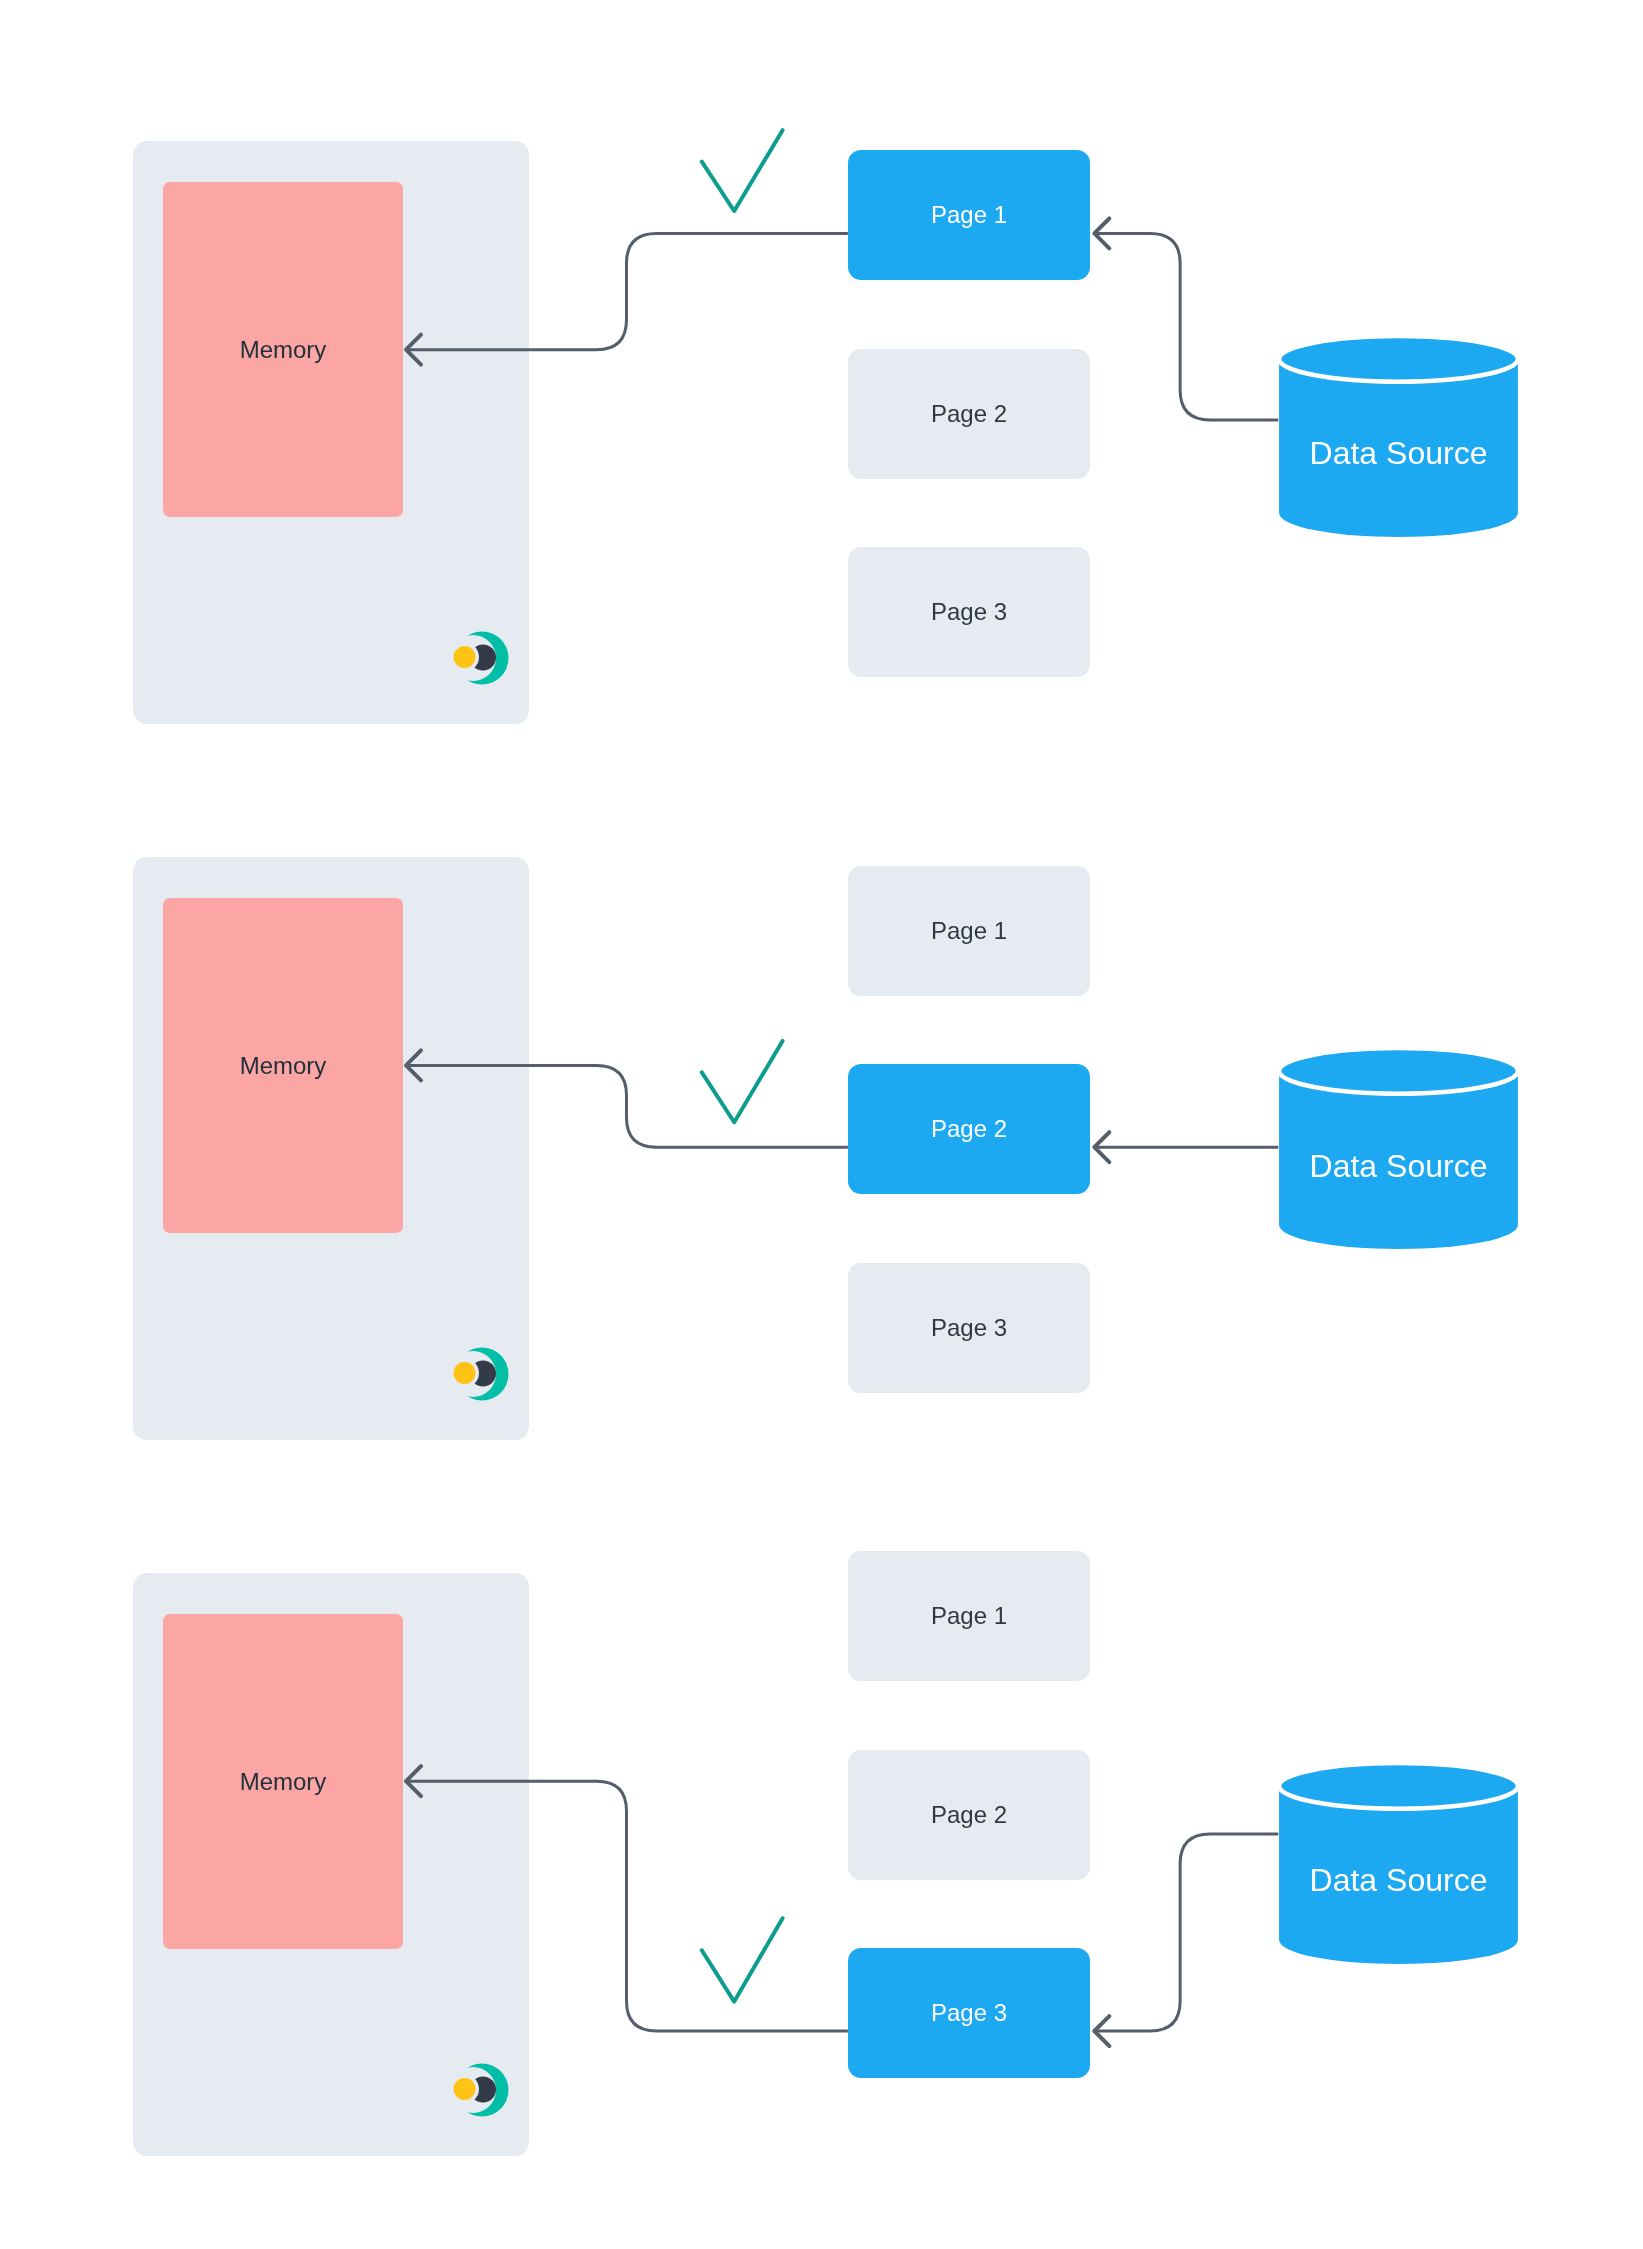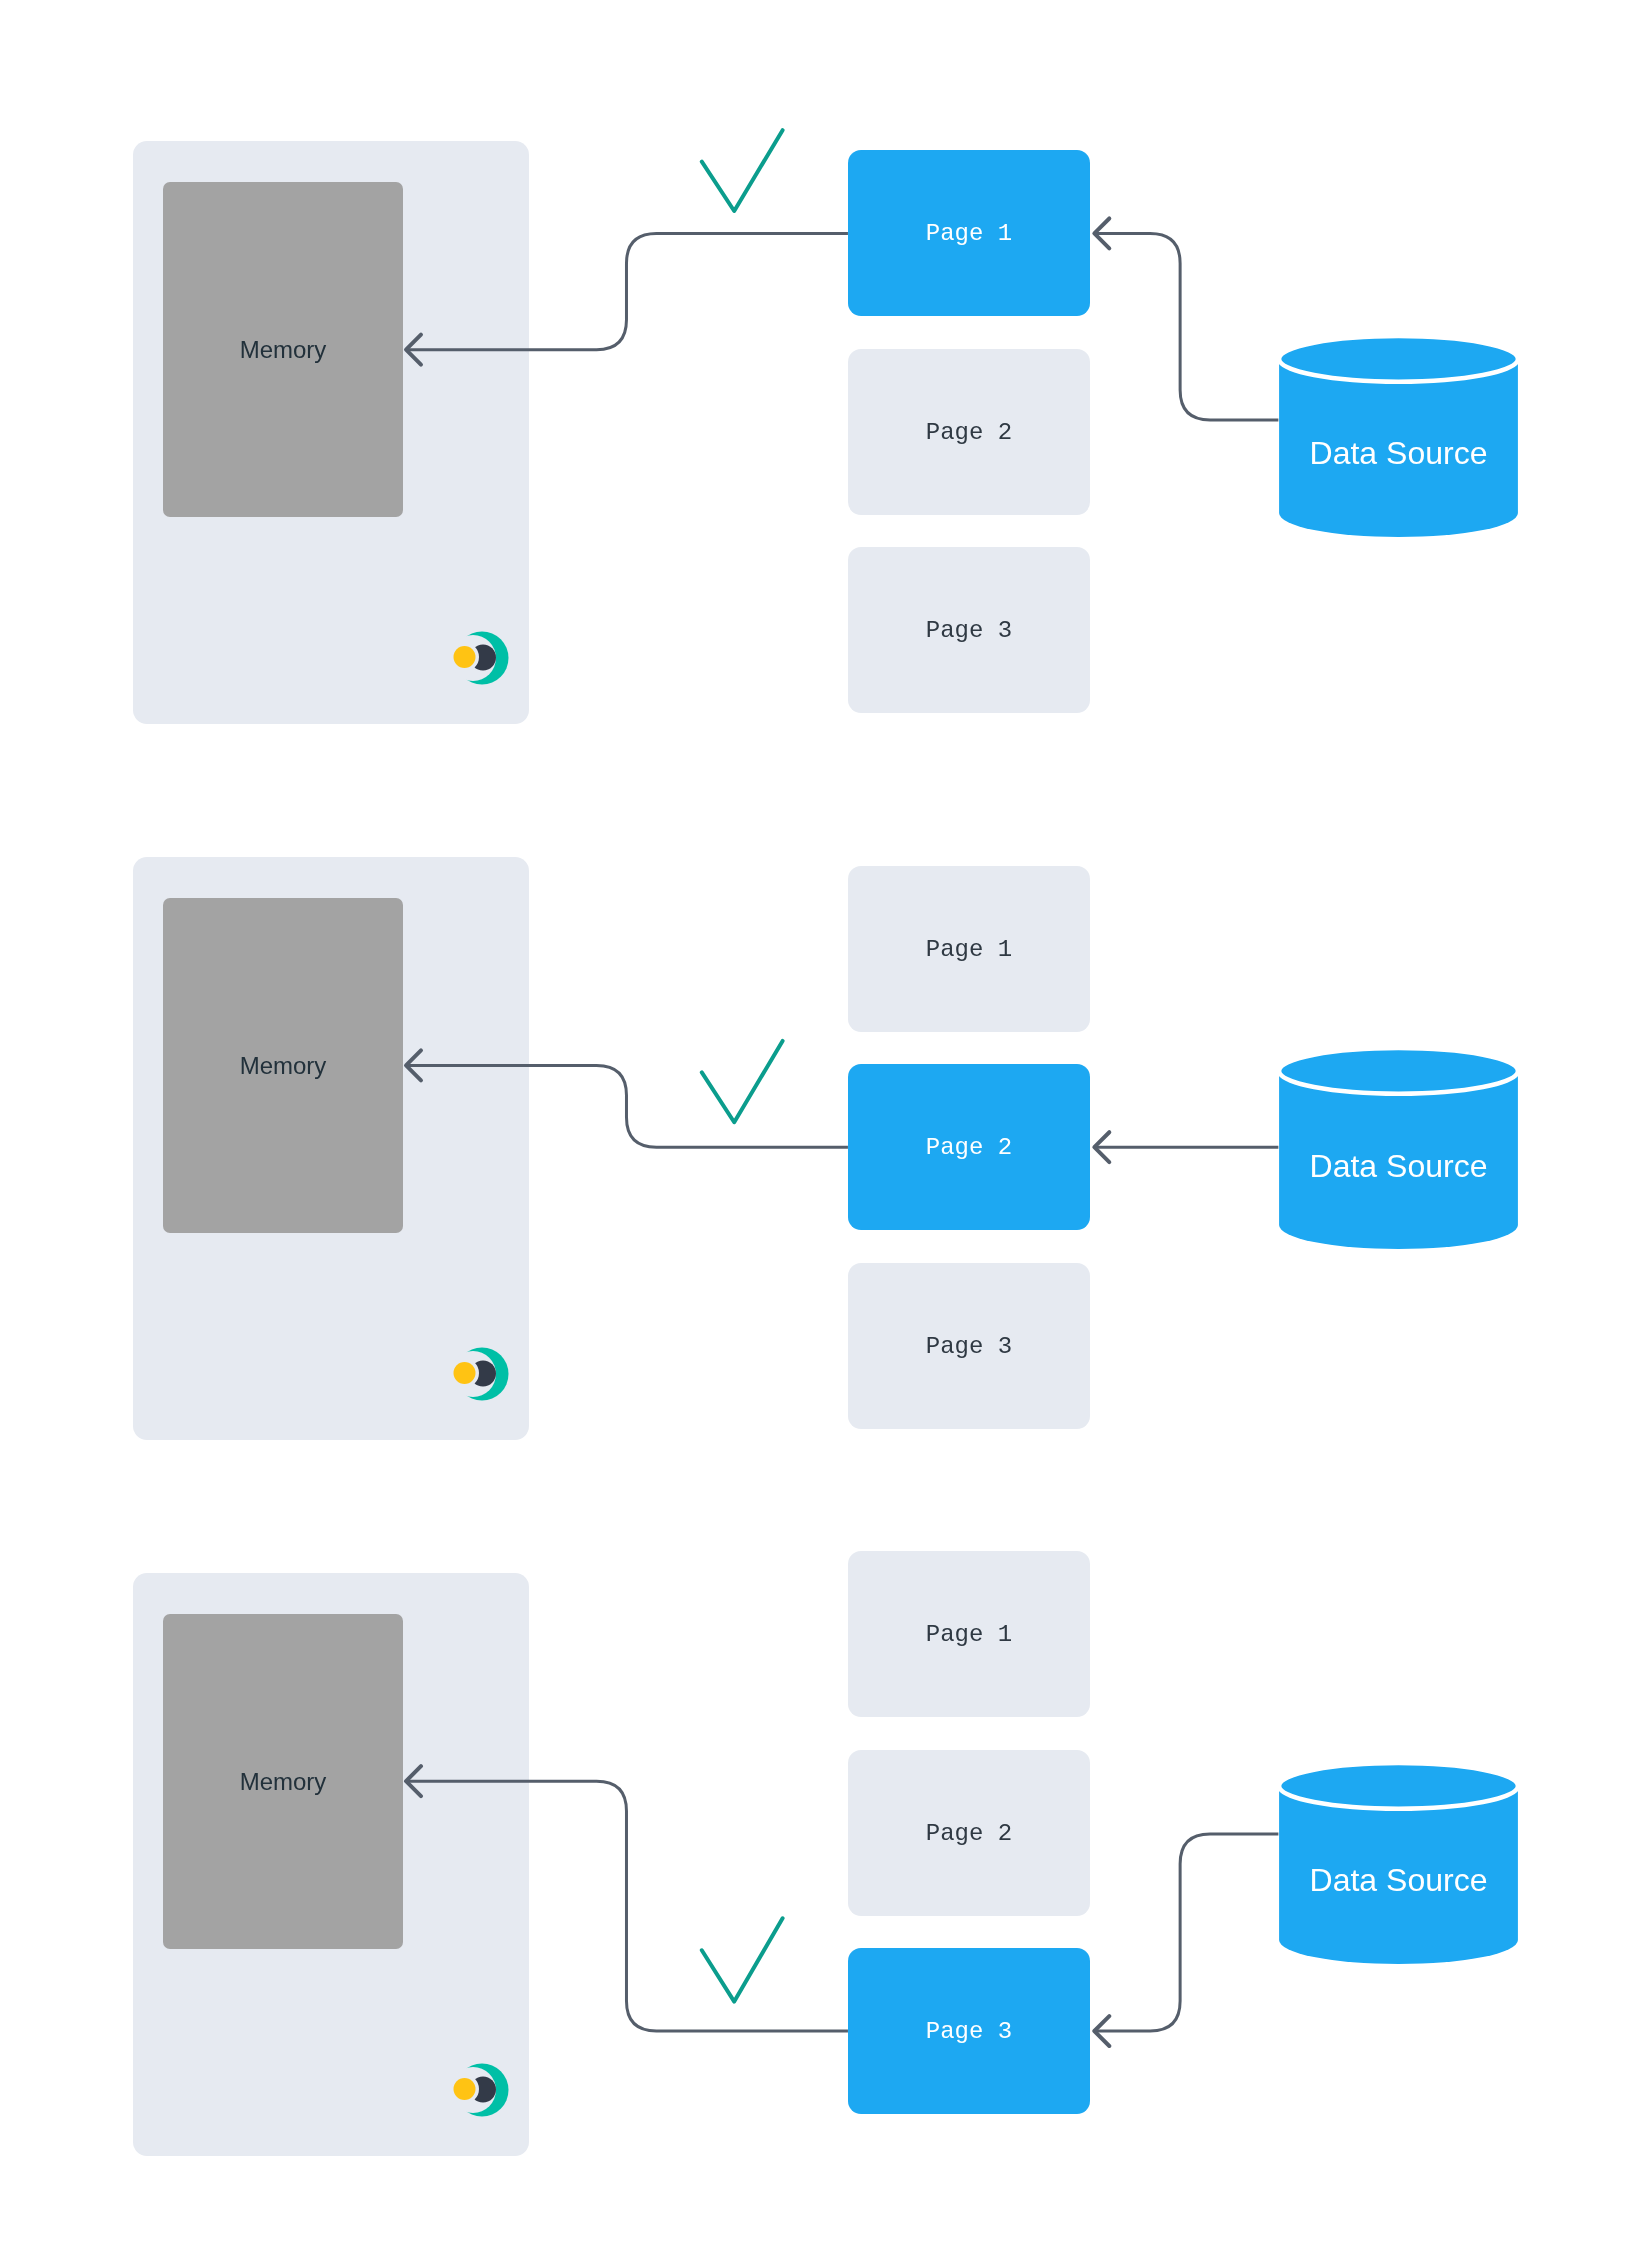--- a/index.html
+++ b/index.html
@@ -6,27 +6,27 @@
   #canvas{
     position:relative;width:1644px;height:2250px;background:#ffffff;overflow:hidden;
     font-family:"Liberation Sans", sans-serif;
   }
   .container{
     position:absolute;left:133px;width:396px;height:583px;
     background:#E6EAF1;border-radius:14px;
   }
   .memory{
     position:absolute;left:163px;width:240px;height:335px;
-    background:#a3a3a3;border-radius:7px;
+    background:#fca5a5;border-radius:7px;
     display:flex;align-items:center;justify-content:center;
     font-size:24px;color:#22313B;
   }
   .page{
-    position:absolute;left:848px;width:242px;height:166px;border-radius:13px;
-    display:flex;align-items:center;justify-content:center;font-size:24px;font-family:Liberation Mono, monospace;
+    position:absolute;left:848px;width:242px;height:130px;border-radius:13px;
+    display:flex;align-items:center;justify-content:center;font-size:24px;
   }
   .page.gray{background:#E6EAF1;color:#2F3943;}
   .page.active{background:#1DA8F2;color:#FFFFFF;}
   .cyl{position:absolute;left:1278px;width:241px;height:204px;}
   .cyl-label{
     position:absolute;left:1278px;width:241px;height:28px;line-height:28px;
     text-align:center;color:#FFFFFF;font-size:32px;
   }
   .logo{position:absolute;left:452px;width:60px;height:56px;}
   #overlay{position:absolute;left:0;top:0;pointer-events:none;}

